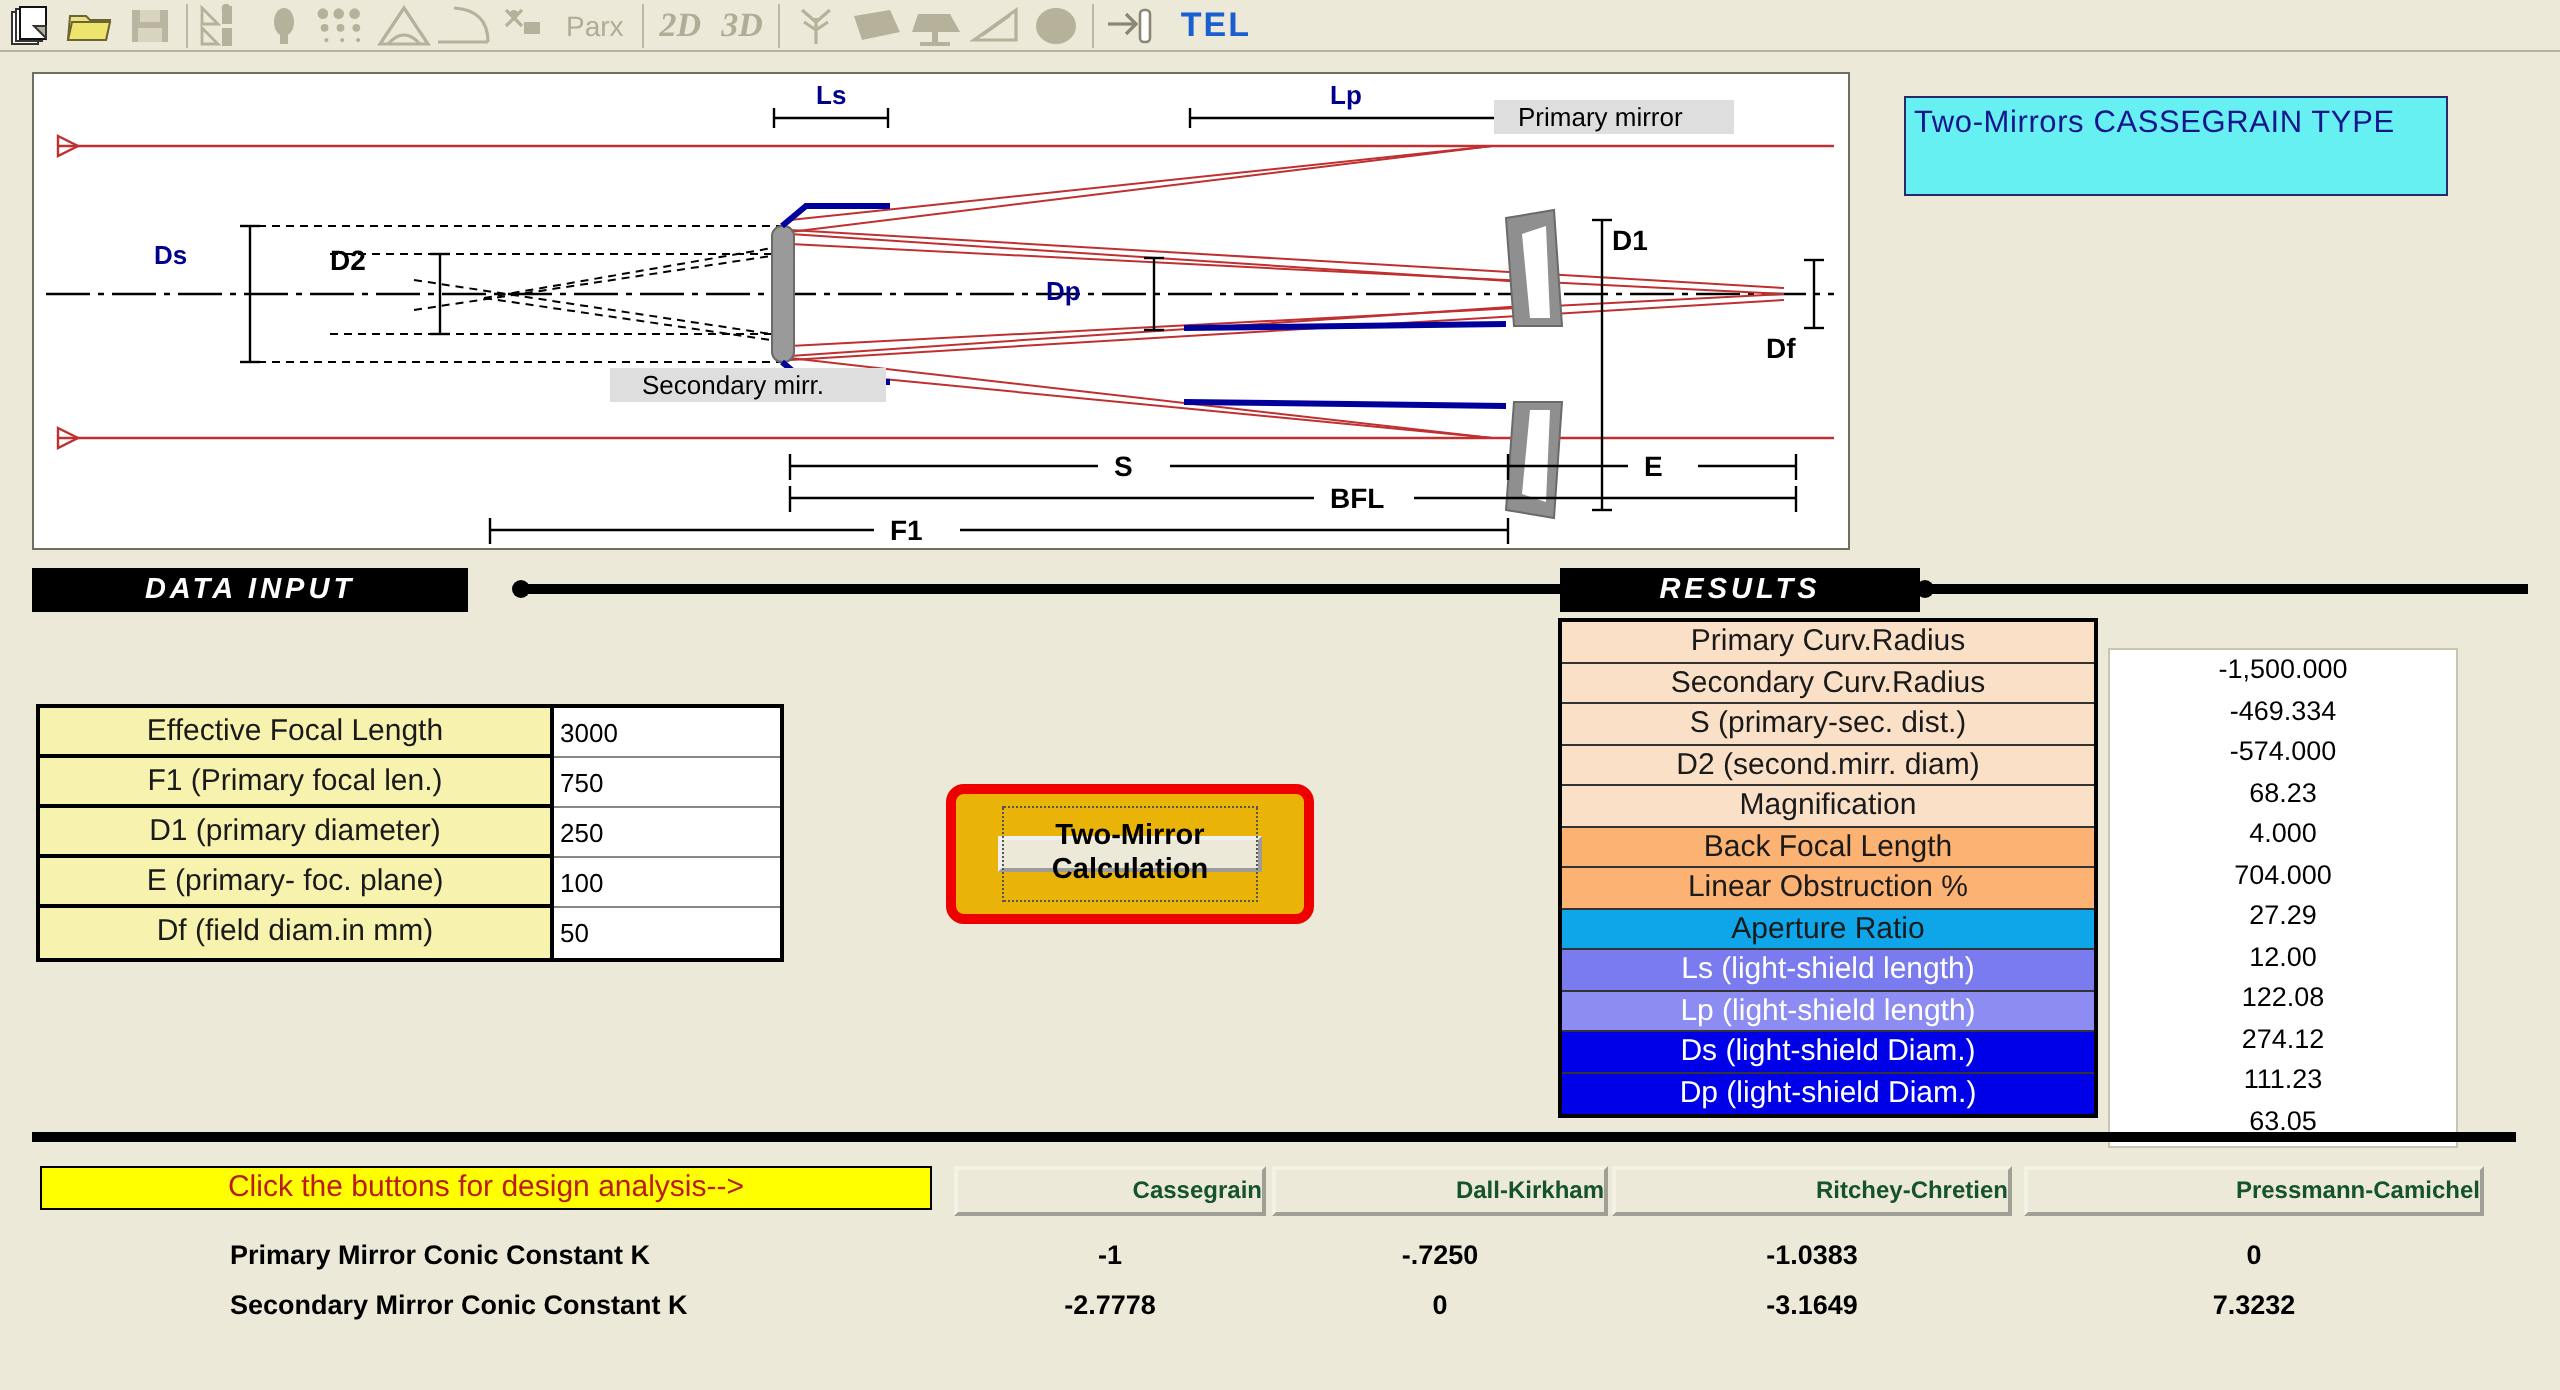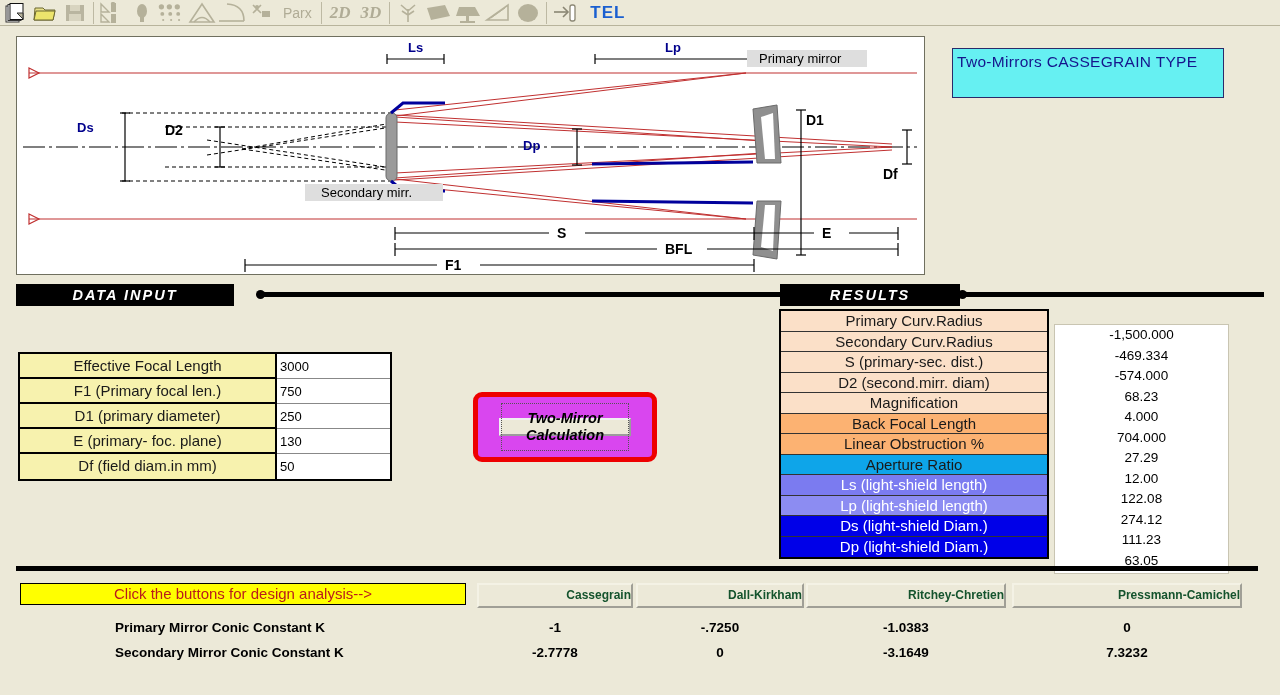--- a/index.html
+++ b/index.html
@@ -152,26 +152,25 @@
     height: 25px;
     line-height: 19px;
   }
   #input-table .row:last-child .val { border-bottom: none; }
 
   
   #calc-button {
     position: absolute;
     left: 473px; top: 392px;
     width: 184px; height: 70px;
-    background: #d946ef;
+    background: #eab308;
     border: 5px solid #ee0000;
     border-radius: 9px;
     box-sizing: border-box;
     padding: 21px;
-    font-style: italic;
   }
   #calc-inner {
     width: 100%; height: 100%;
     box-sizing: border-box;
     border: 2px outset #f0f0f0;
     background: #ece9d8;
     display: flex;
     align-items: center;
     justify-content: center;
   }
@@ -558,21 +557,21 @@
     <div class="row">
       <div class="lbl">F1 (Primary focal len.)</div>
       <div class="val">750</div>
     </div>
     <div class="row">
       <div class="lbl">D1 (primary diameter)</div>
       <div class="val">250</div>
     </div>
     <div class="row">
       <div class="lbl">E (primary- foc. plane)</div>
-      <div class="val">130</div>
+      <div class="val">100</div>
     </div>
     <div class="row">
       <div class="lbl">Df (field  diam.in mm)</div>
       <div class="val">50</div>
     </div>
   </div>
 
 <div id="calc-button">
   <div id="calc-inner">
     <div id="calc-focus">

